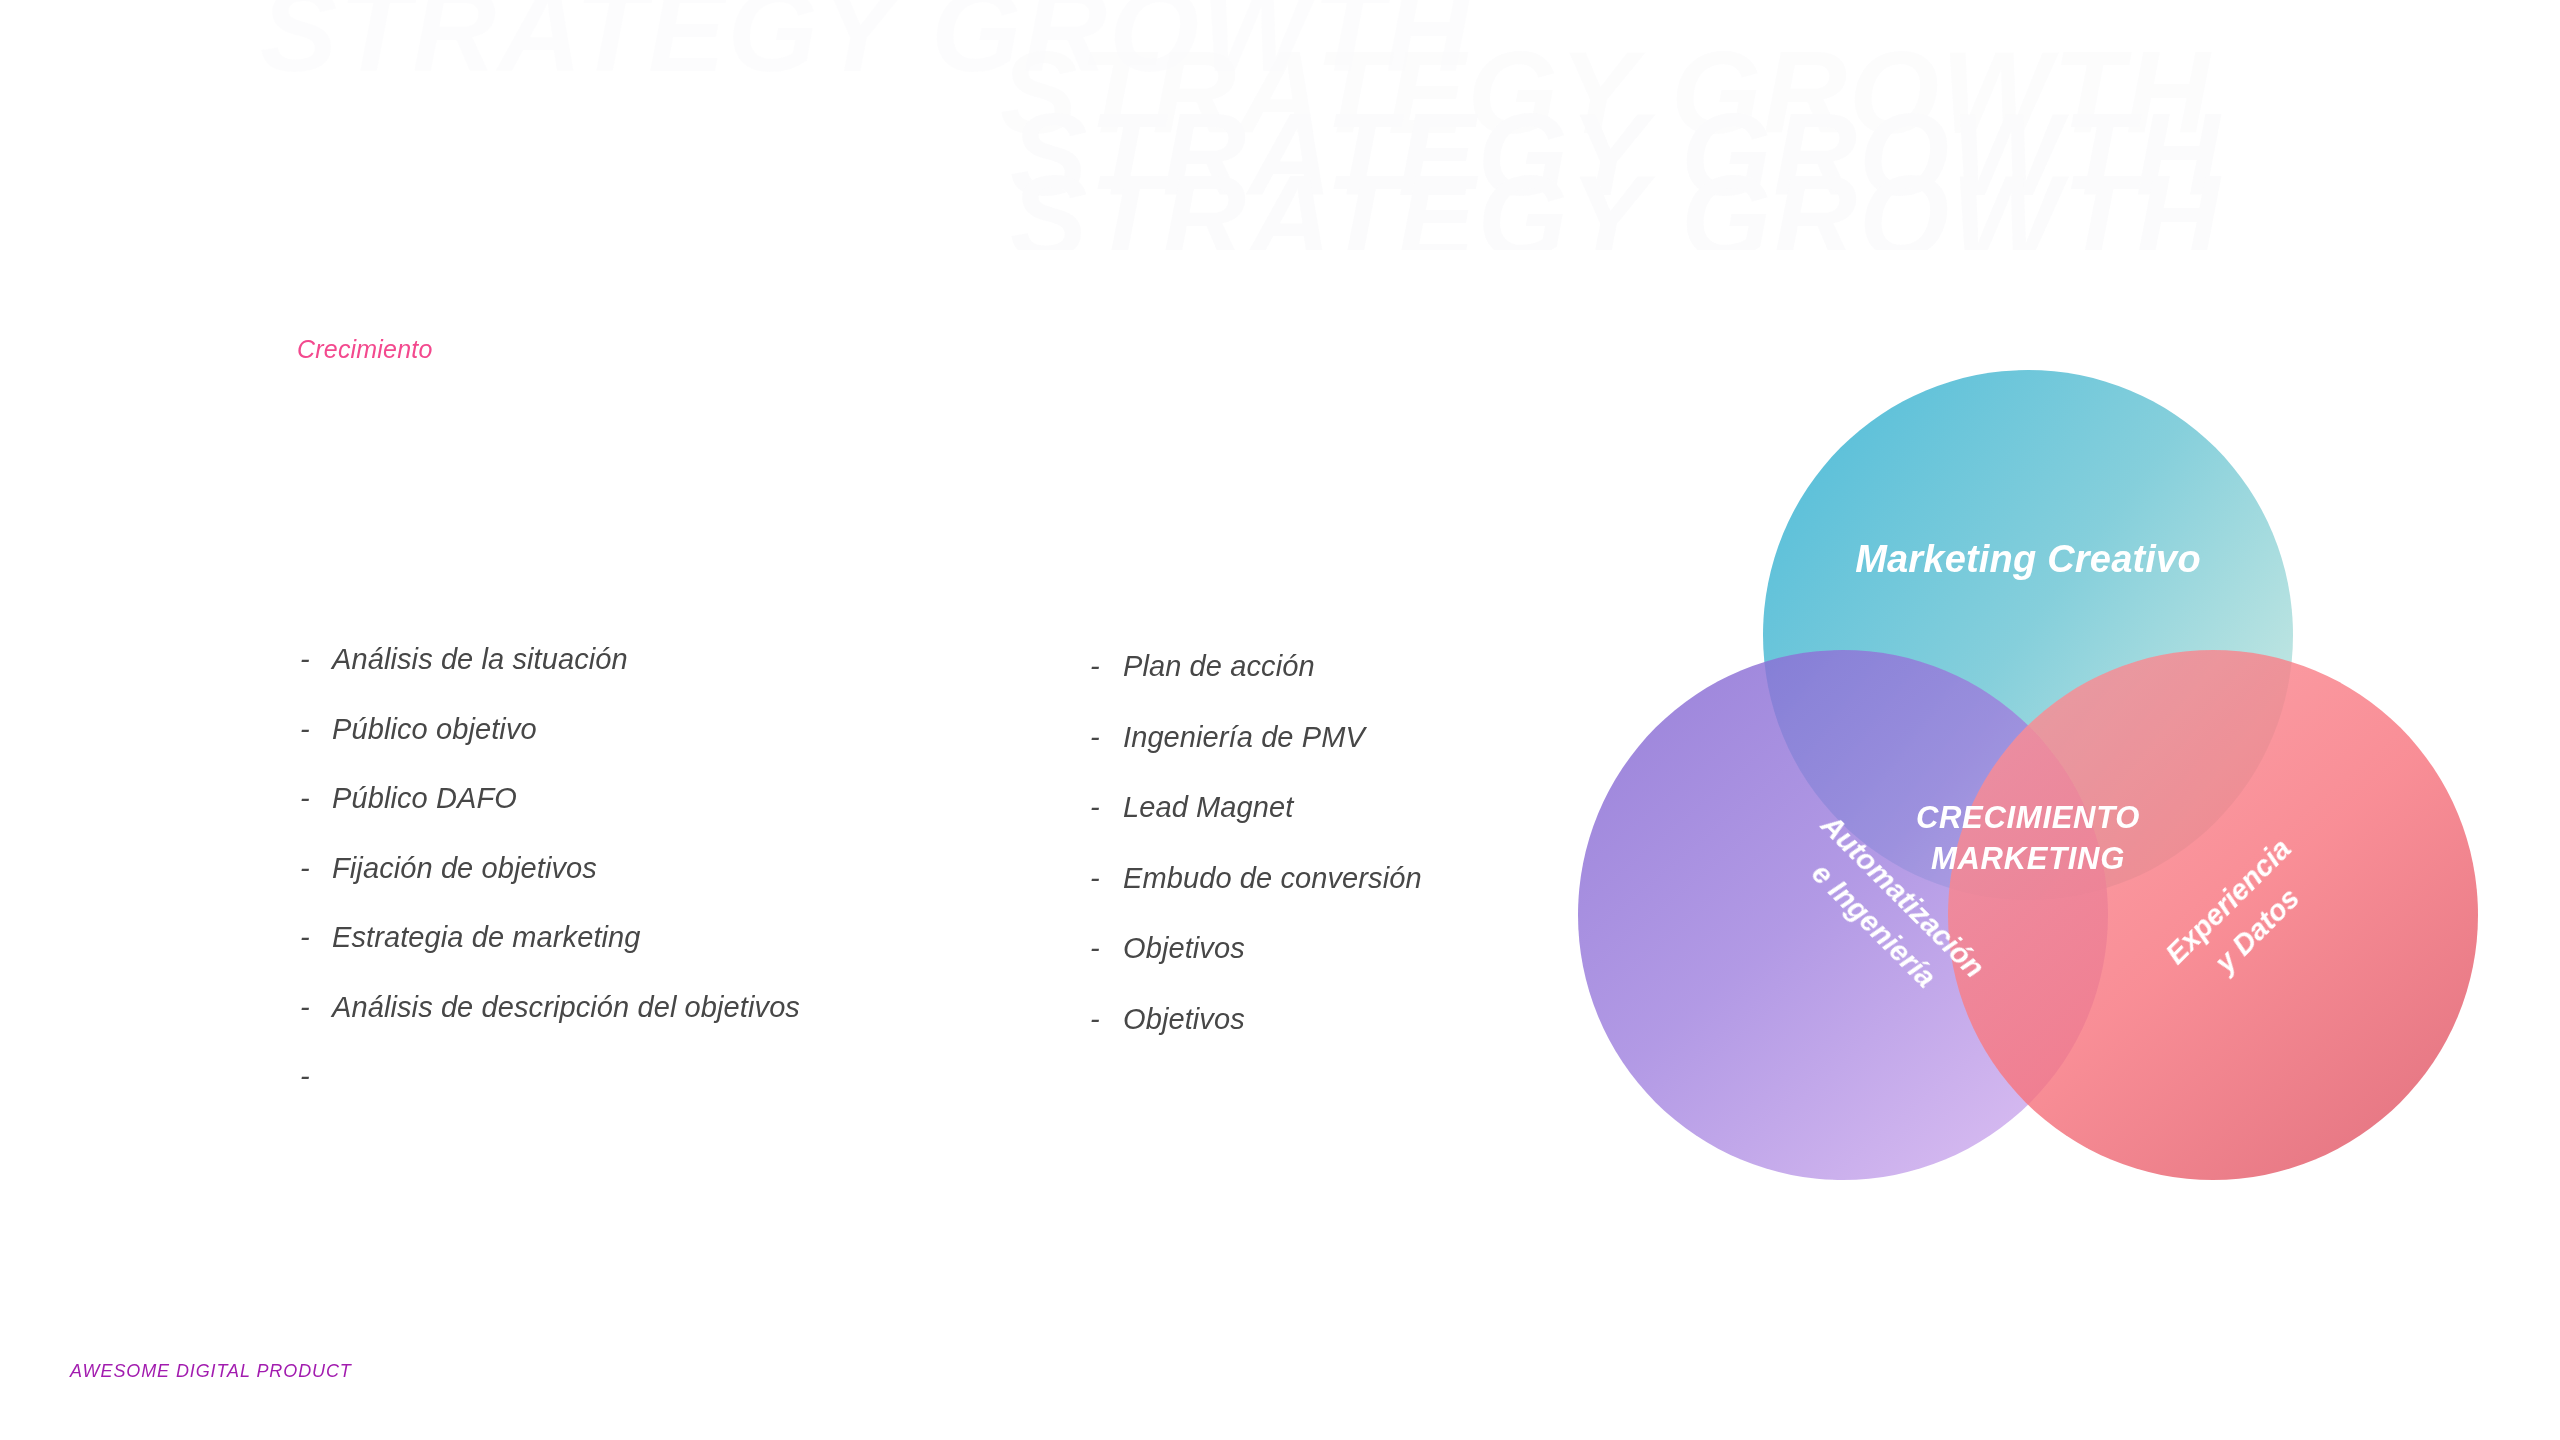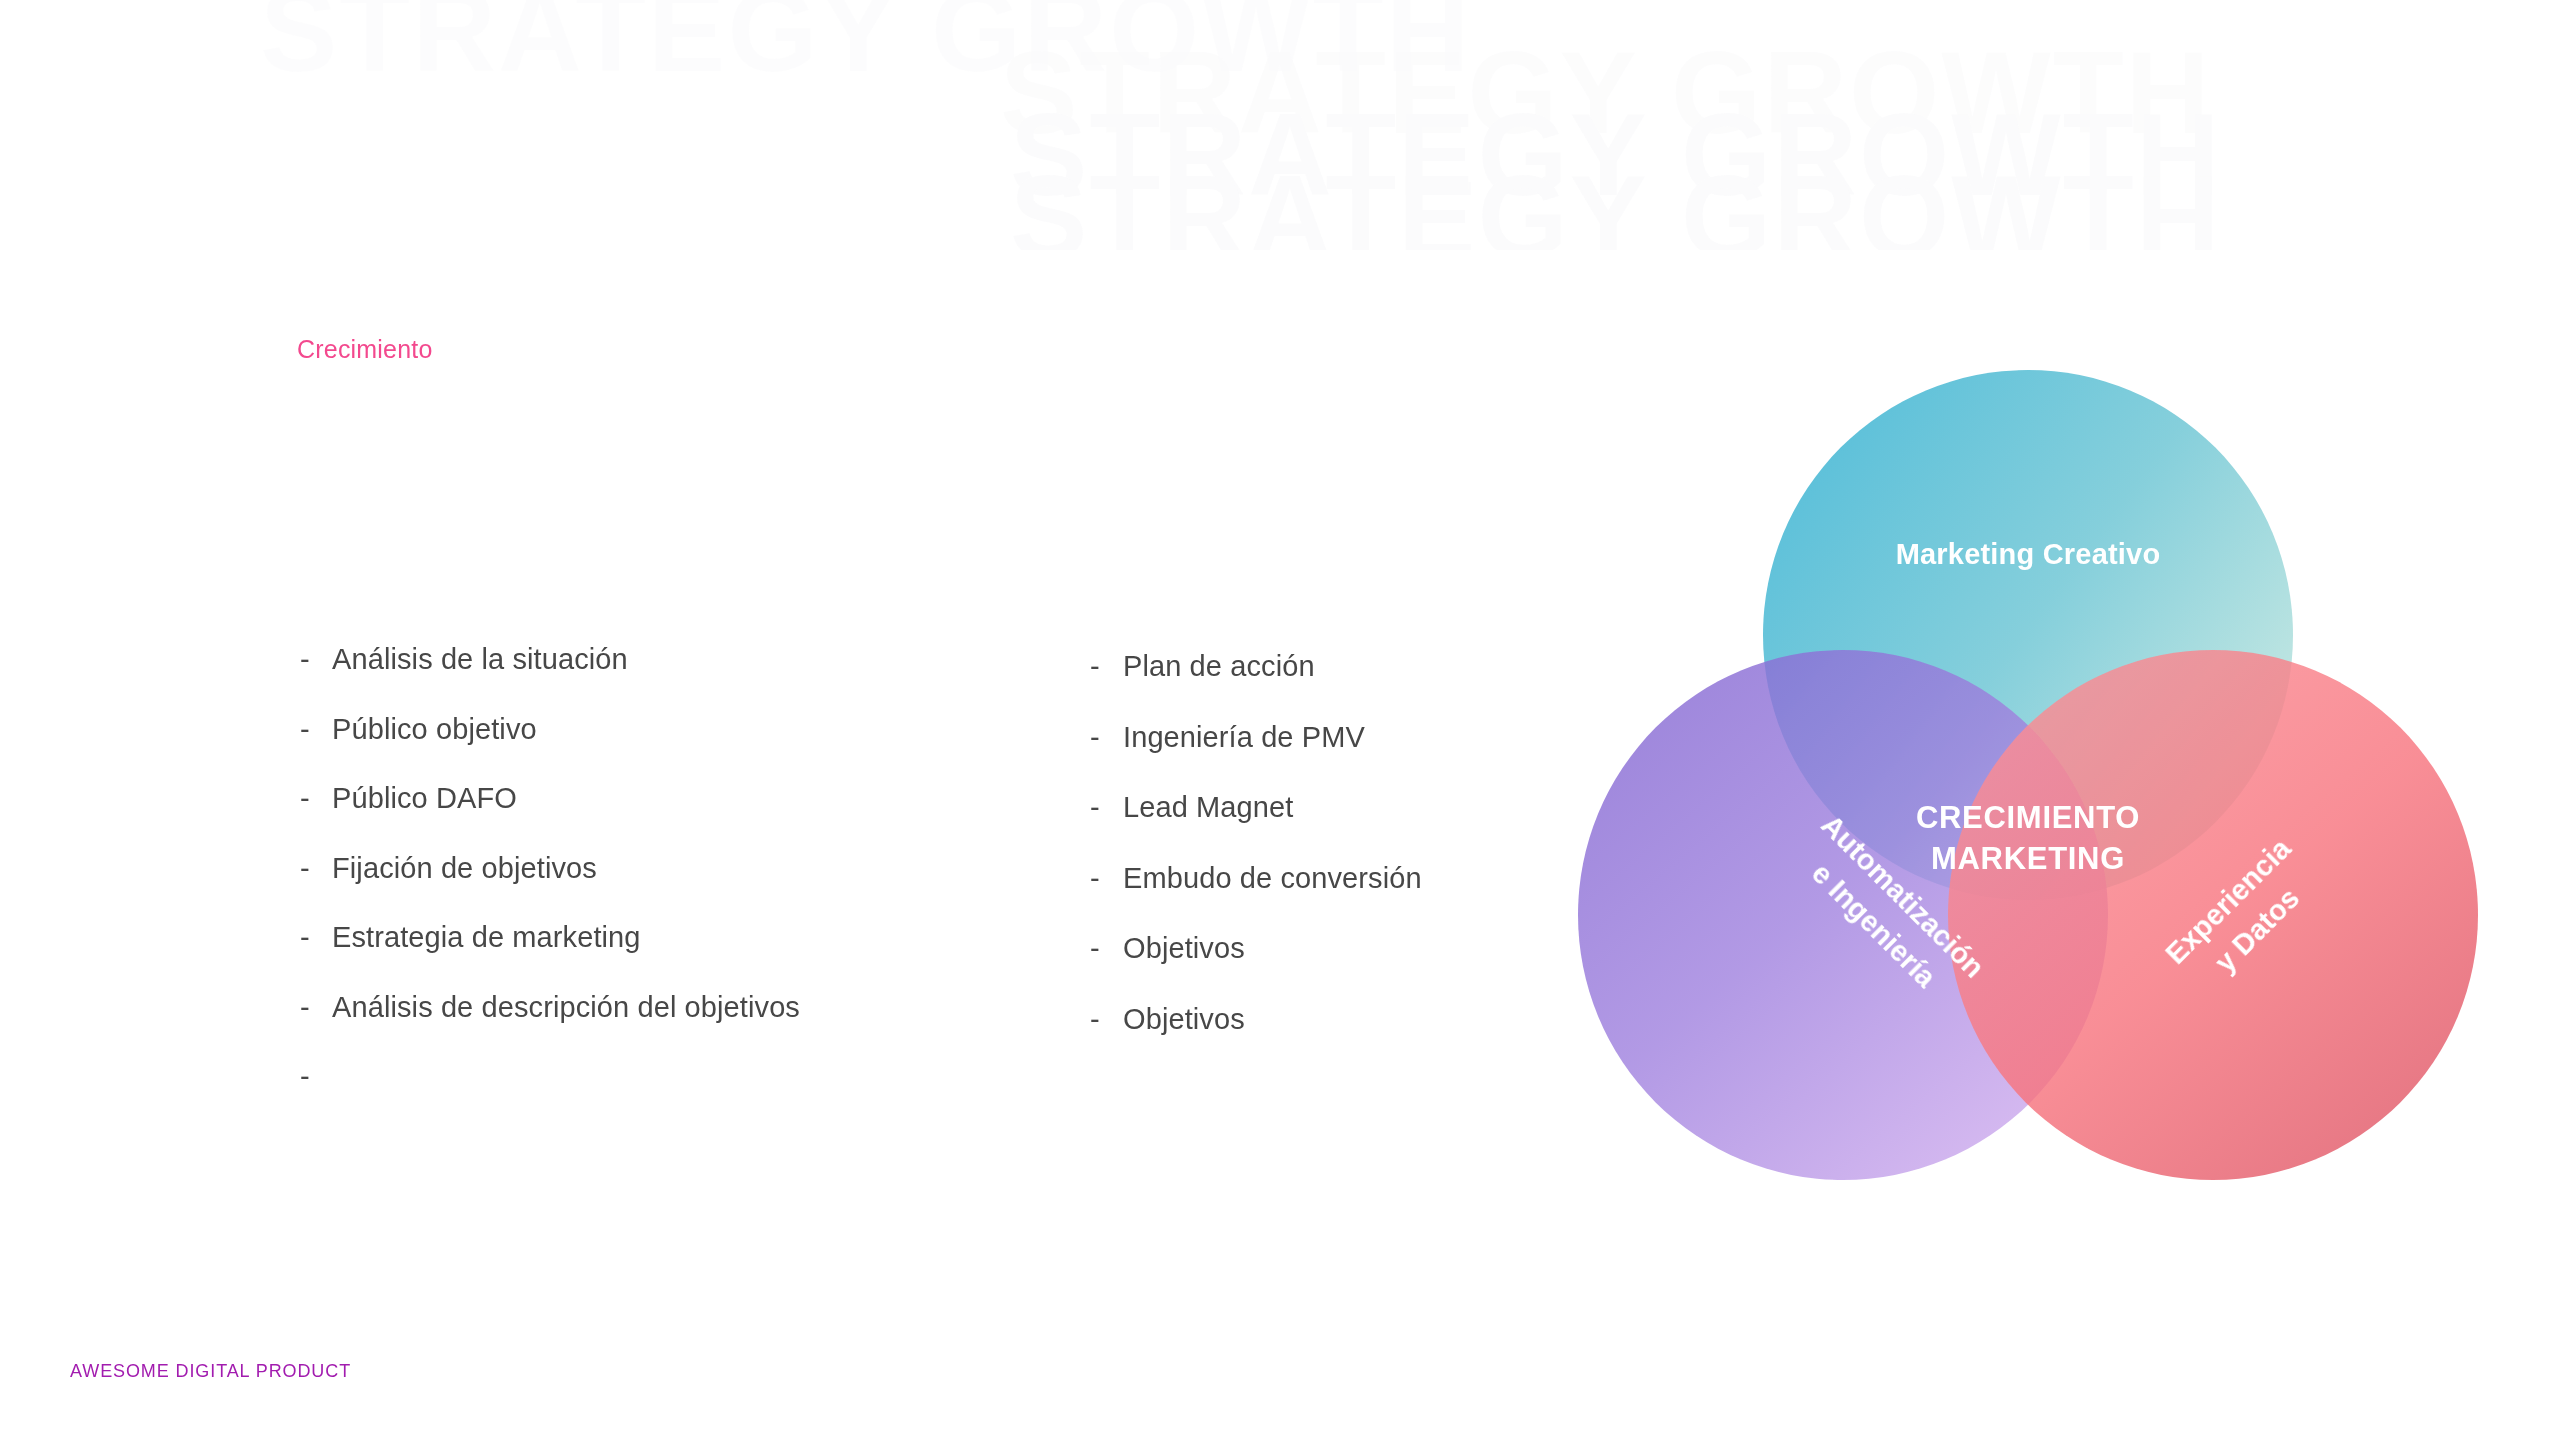--- a/index.html
+++ b/index.html
@@ -12,20 +12,21 @@
     font-family: "Liberation Sans", sans-serif;
     -webkit-font-smoothing: antialiased;
   }
 
   #slide {
     position: relative;
     width: 2560px;
     height: 1440px;
     background: #ffffff;
     overflow: hidden;
+    font-style: italic;
   }
 
   
   .ghost-band {
     position: absolute;
     left: 0;
     top: 0;
     width: 2560px;
     height: 250px;
     color: #fbfbfc;
@@ -134,21 +135,21 @@
     position: absolute;
     color: #ffffff;
     text-align: center;
     user-select: none;
     white-space: pre-line;
   }
   .venn-label.top {
     left: 0;
     top: 168px;
     width: 900px;
-    font-size: 29px;
+    font-size: 38px;
     font-weight: 700;
     letter-spacing: .2px;
   }
   .venn-label.center {
     left: 0;
     top: 427px;
     width: 900px;
     font-size: 31px;
     font-weight: 800;
     letter-spacing: .7px;

